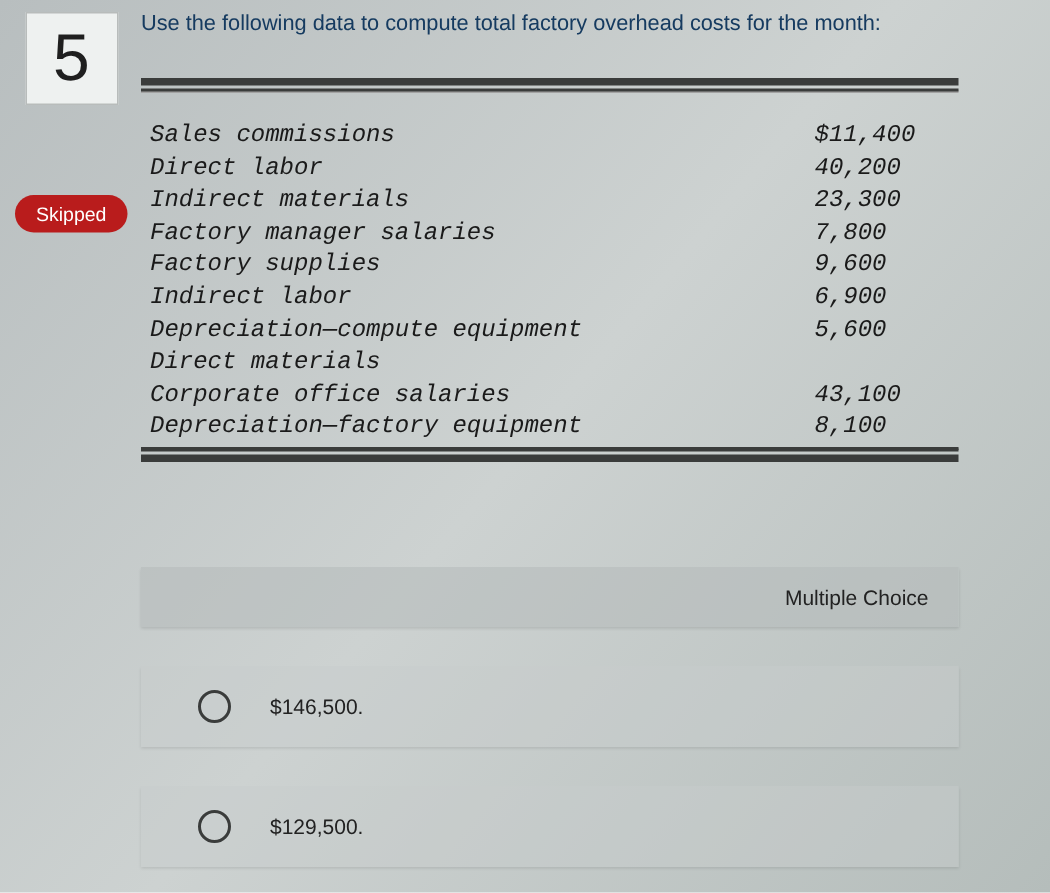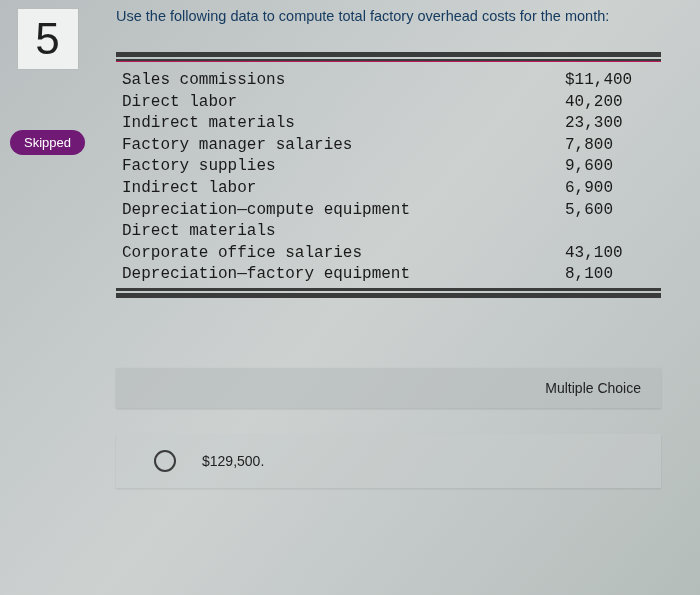--- a/index.html
+++ b/index.html
@@ -29,29 +29,29 @@
       border: 1px solid #b8bcbb;
       display: flex;
       align-items: center;
       justify-content: center;
       font-size: 44px;
       font-weight: 400;
       color: #1f1f1f;
       font-family: Arial, sans-serif;
     }
     .skipped-badge {
-      background: #701a75;
+      background: #b91c1c;
       color: #fff;
       font-size: 13px;
       padding: 5px 14px;
       border-radius: 13px;
     }
     .main {
       position: absolute;
-      left: 116px;
+      left: 94px;
       right: 18px;
       top: 8px;
     }
     .prompt {
       font-size: 14.5px;
       color: #163b60;
       margin-bottom: 28px;
     }
     .data-table {
       width: 100%;
@@ -71,25 +71,26 @@
       background: #3a3c3b;
     }
     .data-table::after {
       content: "";
       position: absolute;
       bottom: 2px; left: 0; right: 0;
       height: 2px;
       background: #3a3c3b;
     }
     .dt-inner {
-      border-top: 2px solid #be185d;
+      border-top: 2px solid #a3a3a3;
       border-bottom: 2px solid #3a3c3b;
-      padding: 8px 6px 2px 6px;
+      padding: 18px 6px 2px 6px;
       margin-top: 3px;
       margin-bottom: 3px;
+      font-style: italic;
     }
     .row {
       display: flex;
       justify-content: space-between;
       line-height: 1.35;
     }
     .row .label { white-space: pre; }
     .row .val { text-align: left; min-width: 90px; white-space: pre; }
     .mc-section {
       margin-top: 70px;
@@ -184,17 +185,21 @@
       </div>
   </div>
 
   <div class="mc-section">
     <div class="mc-header">
       <span>Multiple Choice</span>
     </div>
     <div id="options-container">
         <div class="mc-option">
           <div class="radio"></div>
+          <span class="opt-text">$146,500.</span>
+        </div>
+        <div class="mc-option">
+          <div class="radio"></div>
           <span class="opt-text">$129,500.</span>
         </div>
       </div>
   </div>
 </div>
 
 </body></html>

